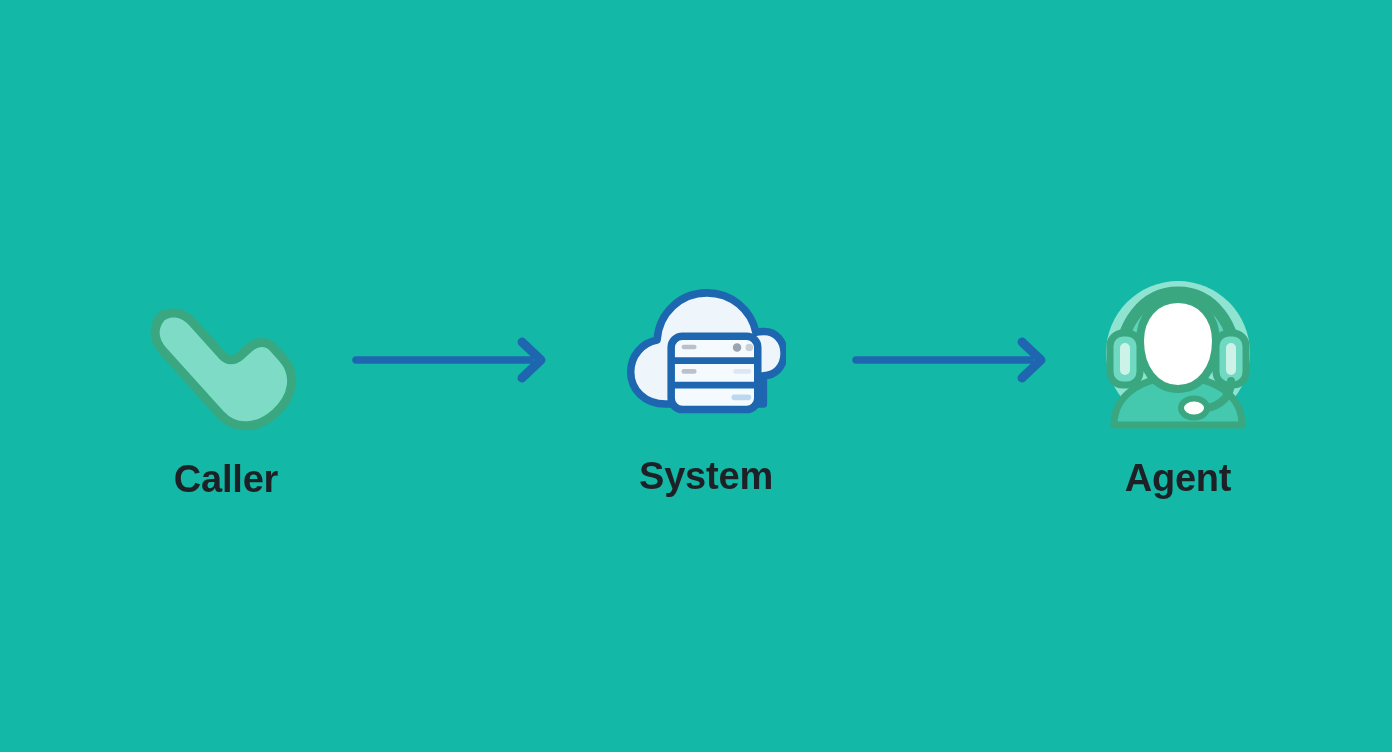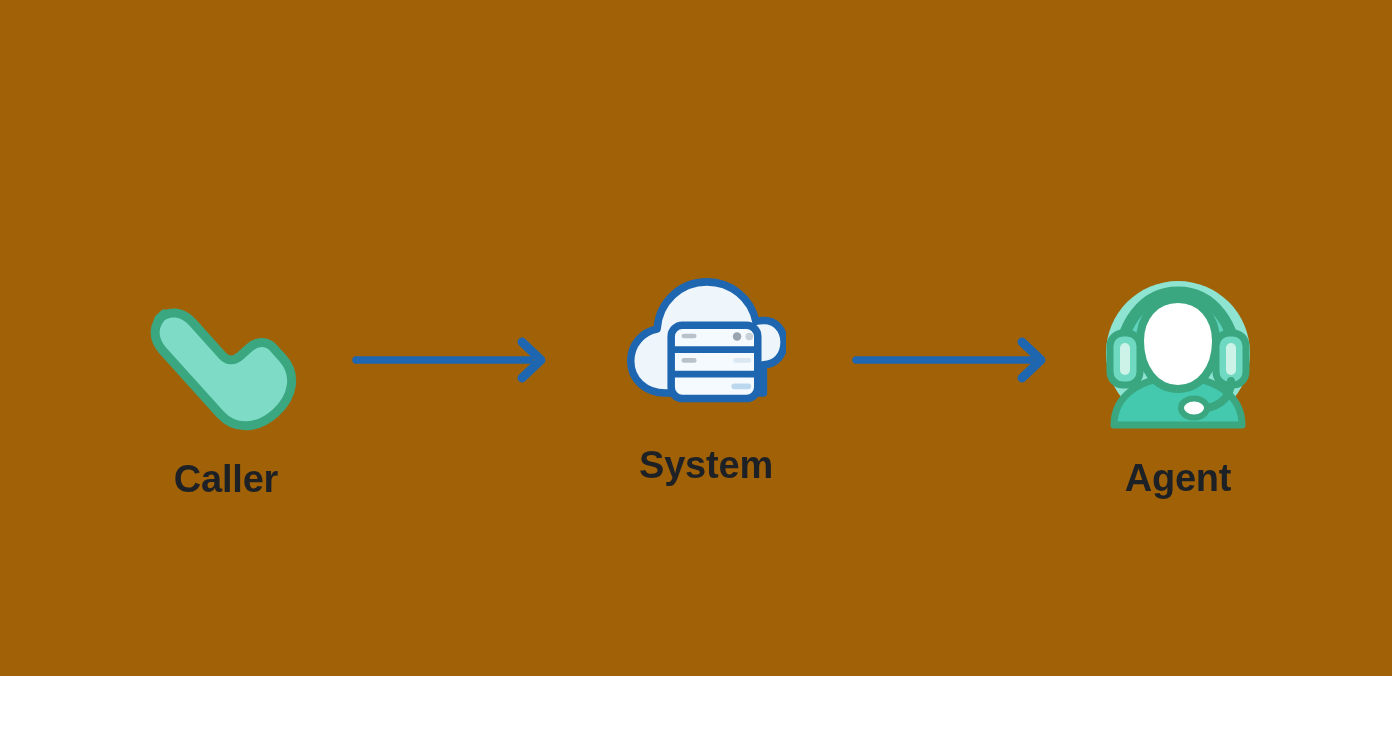--- a/index.html
+++ b/index.html
@@ -7,22 +7,22 @@
     margin: 0;
     padding: 0;
     background: #ffffff;
   }
   body {
     font-family: "Liberation Sans", sans-serif;
   }
   #canvas {
     position: relative;
     width: 1392px;
-    height: 676px;
-    background: #a16207;
+    height: 752px;
+    background: #14b8a6;
     overflow: hidden;
   }
   .node {
     position: absolute;
     display: flex;
     flex-direction: column;
     align-items: center;
     justify-content: flex-start;
   }
   .node-icon {
@@ -41,21 +41,21 @@
     white-space: nowrap;
   }
   .connector {
     position: absolute;
     height: 60px;
   }
   .connector svg { display: block; }
 
   
   #node-caller  { left: 146px; top: 278px; width: 160px; }
-  #node-system  { left: 626px; top: 264px; width: 160px; justify-content: space-between; }
+  #node-system  { left: 626px; top: 275px; width: 160px; justify-content: space-between; }
   #node-agent   { left: 1098px; top: 277px; width: 160px; justify-content: flex-end; }
 
   #arrow-1 { left: 352px; top: 330px; width: 196px; }
   #arrow-2 { left: 852px; top: 330px; width: 196px; }
 </style>
 </head>
 <body>
 
 <div id="canvas">
 

